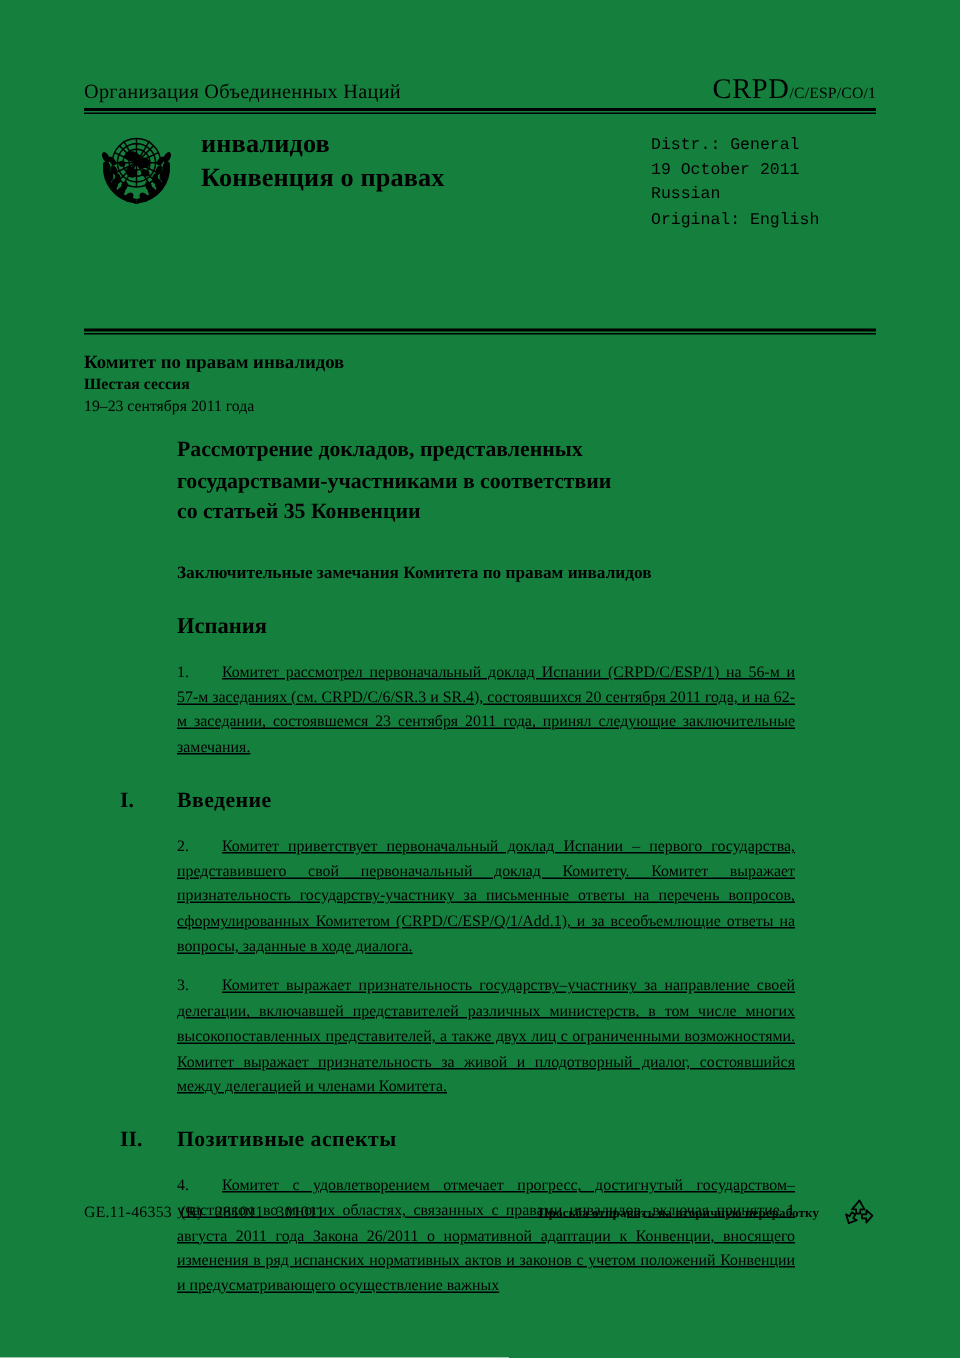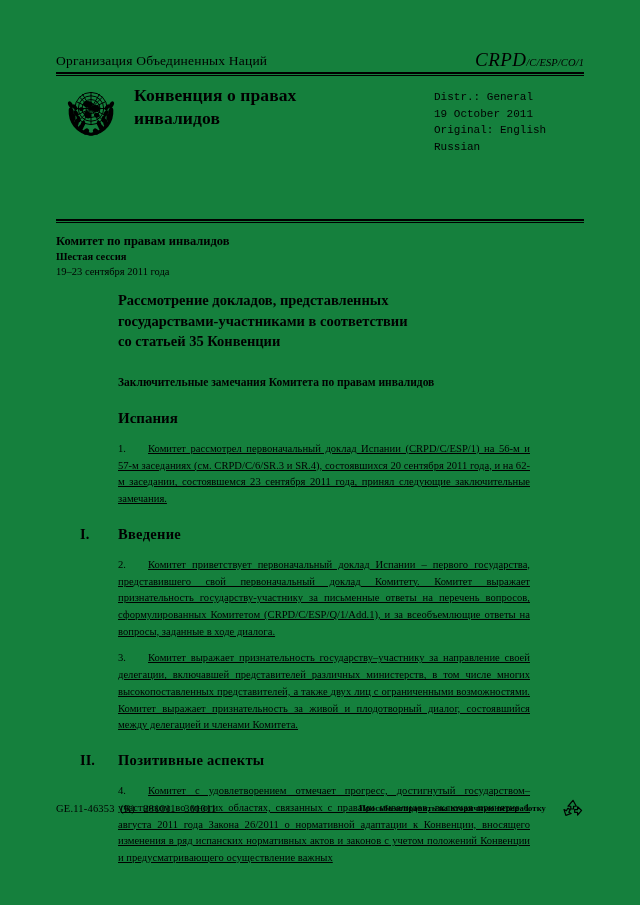--- a/index.html
+++ b/index.html
@@ -39,21 +39,20 @@
   .org-name {
     font-family: "Liberation Serif", "DejaVu Serif", serif;
     font-size: 13.5px;
     letter-spacing: 0.2px;
     line-height: 1.1;
   }
   .doc-symbol {
     font-family: "Liberation Serif", "DejaVu Serif", serif;
     white-space: nowrap;
     line-height: 1;
-    font-style: italic;
   }
   .doc-symbol .sym-main {
     font-size: 19px;
     letter-spacing: 0.4px;
   }
   .doc-symbol .sym-sub {
     font-size: 10.5px;
     letter-spacing: 0.1px;
   }
   .rule-thick {
@@ -277,29 +276,29 @@
             <ellipse cx="74" cy="54" rx="3.2" ry="5.4" transform="rotate(26 74 54)"></ellipse>
             <ellipse cx="70" cy="63" rx="3.2" ry="5.4" transform="rotate(8 70 63)"></ellipse>
             <ellipse cx="63" cy="71" rx="3.4" ry="5.4" transform="rotate(-18 63 71)"></ellipse>
           </g>
           <path d="M44 88 q6 2 12 0 q-6 4 -12 0 z"></path>
         </g>
       </svg>
     </div>
 
     <div class="conv-title">
+      <div>инвалидов</div>
       <div>Конвенция о правах</div>
-      <div>инвалидов</div>
     </div>
 
     <div class="distr-block">
       <div>Distr.: General</div>
       <div>19 October 2011</div>
+      <div>Russian</div>
       <div>Original: English</div>
-      <div>Russian</div>
     </div>
   </div>
 
   <div class="mid-rule-wrap">
     <hr class="rule-thick">
     <hr class="rule-thin">
   </div>
 
   <div class="committee">
     <div class="cm-1">Комитет по правам инвалидов</div>

